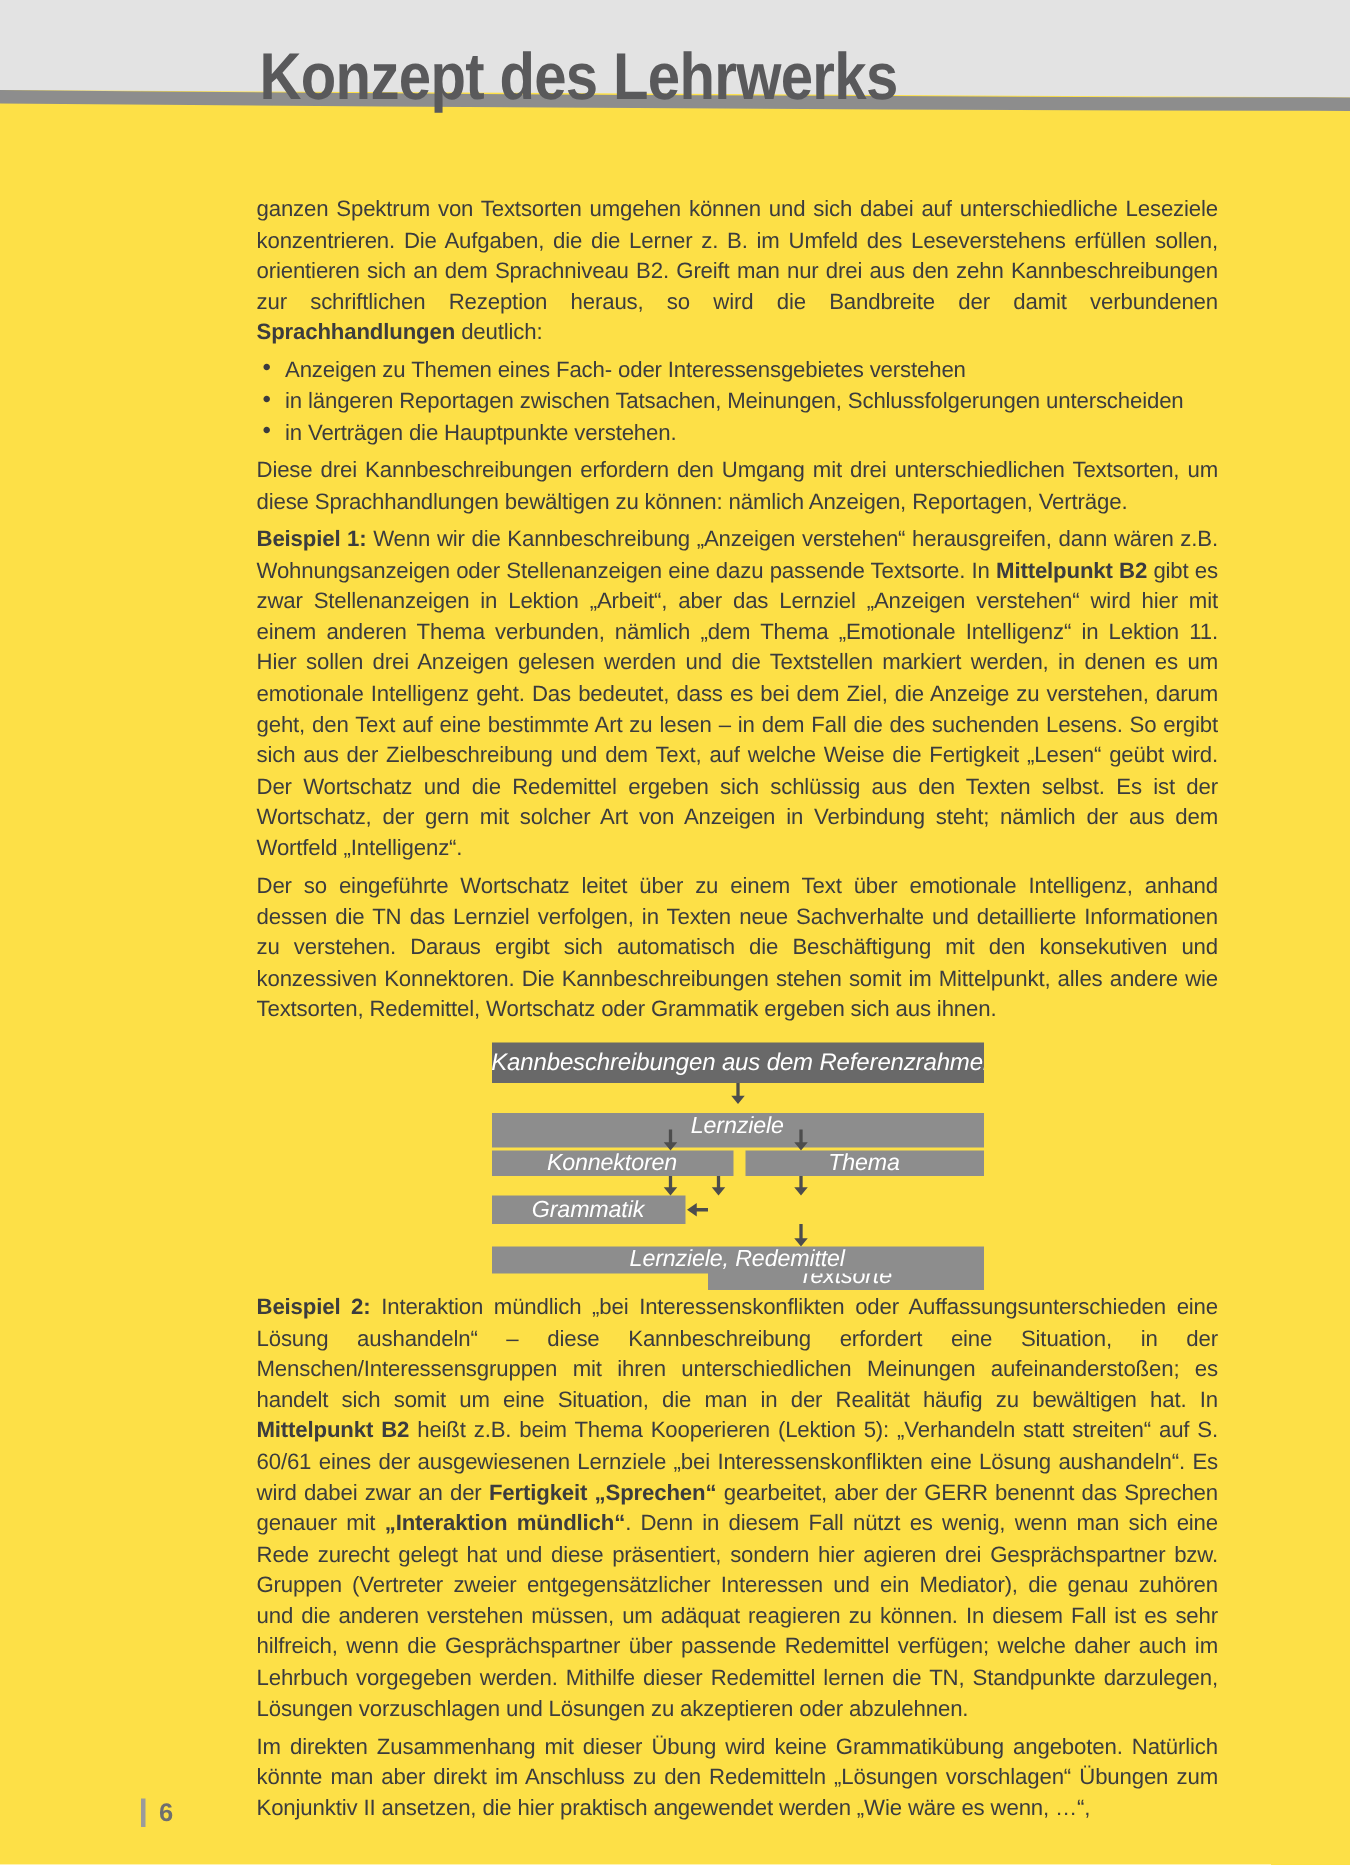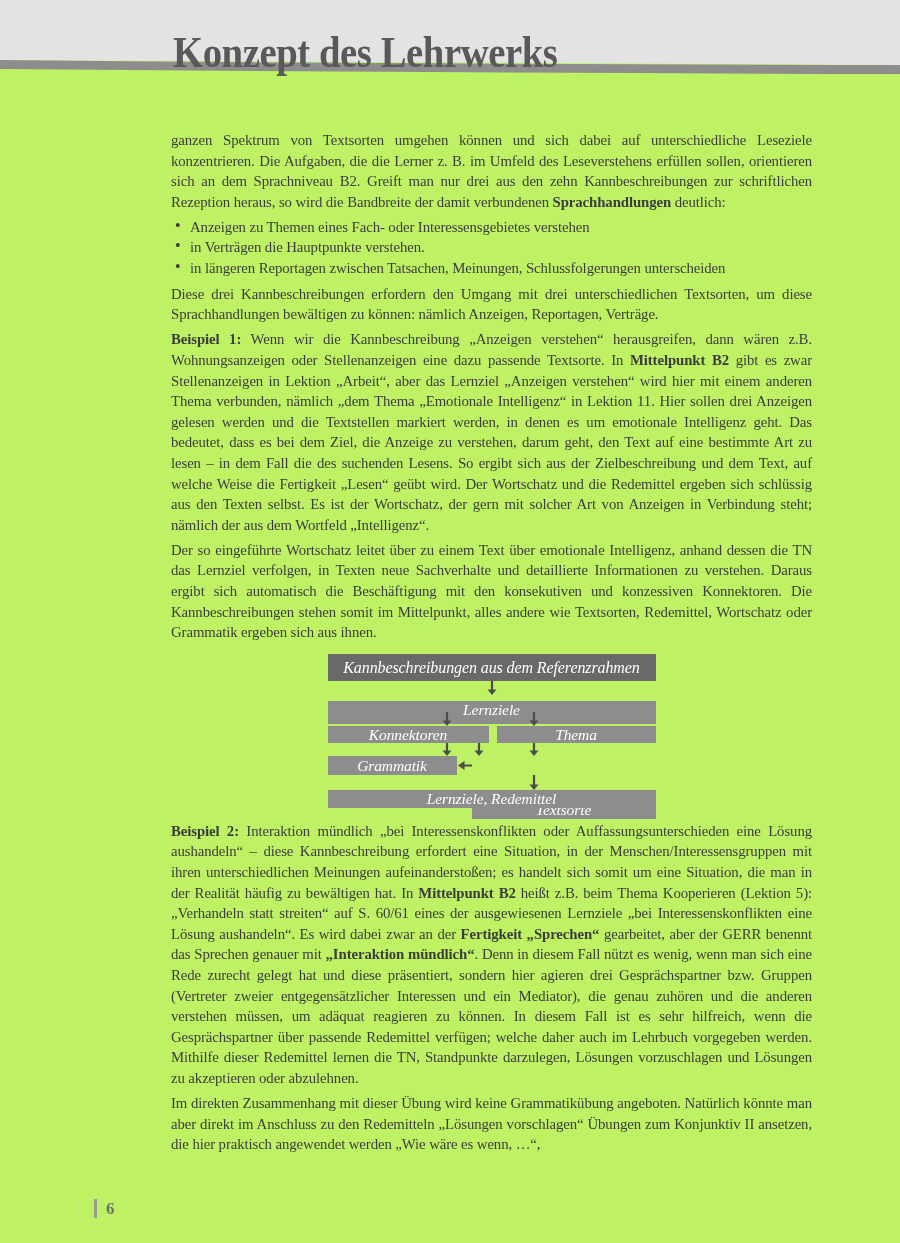--- a/index.html
+++ b/index.html
@@ -1,20 +1,20 @@
 <!DOCTYPE html>
 <html><head>
 <meta charset="utf-8">
 <style>
   * { margin:0; padding:0; box-sizing:border-box; }
   html,body { background:#ffffff; }
   .page {
     position:relative; width:900px; height:1243px; margin:0 auto;
-    background:#bef264; overflow:hidden;
-    font-family:Liberation Serif, serif;
+    background:#fde047; overflow:hidden;
+    font-family:Liberation Sans, sans-serif;
   }
   
   .header-svg { position:absolute; left:0; top:0; width:900px; height:90px; display:block; }
   .page-title {
     position:absolute; left:173px; top:27px;
     font-size:44px; font-weight:bold; color:#59595b;
     letter-spacing:-0.5px; white-space:nowrap;
     transform:scaleX(0.88); transform-origin:0 50%;
   }
   
@@ -53,22 +53,22 @@
     <path d="M0,0 L900,0 L900,65 L0,60 Z" fill="#e3e3e3"></path>
     <path d="M0,60 C300,63 600,64.5 900,65 L900,74 C600,73.5 300,71.5 0,69 Z" fill="#8d8d8d"></path>
   </svg>
   <div class="page-title">Konzept des Lehrwerks</div>
 
   <div class="body-col">
     <div id="blocks-before">
         <p class="para"><span>ganzen Spektrum von Textsorten umgehen können und sich dabei auf unterschiedliche Leseziele konzentrieren. Die Aufgaben, die die Lerner z. B. im Umfeld des Leseverstehens erfüllen sollen, orientieren sich an dem Sprachniveau B2. Greift man nur drei aus den zehn Kannbeschreibungen zur schriftlichen Rezeption heraus, so wird die Bandbreite der damit verbundenen </span><b>Sprachhandlungen</b><span> deutlich:</span></p>
         <ul class="bullets">
           <li>Anzeigen zu Themen eines Fach- oder Interessensgebietes verstehen</li>
+          <li>in längeren Reportagen zwischen Tatsachen, Meinungen, Schlussfolgerungen unterscheiden</li>
           <li>in Verträgen die Hauptpunkte verstehen.</li>
-          <li>in längeren Reportagen zwischen Tatsachen, Meinungen, Schlussfolgerungen unterscheiden</li>
         </ul>
         <p class="para"><span>Diese drei Kannbeschreibungen erfordern den Umgang mit drei unterschiedlichen Textsorten, um diese Sprachhandlungen bewältigen zu können: nämlich Anzeigen, Reportagen, Verträge.</span></p>
         <p class="para"><b>Beispiel 1:</b><span> Wenn wir die Kannbeschreibung „Anzeigen verstehen“ herausgreifen, dann wären z.B. Wohnungsanzeigen oder Stellenanzeigen eine dazu passende Textsorte. In </span><b>Mittelpunkt B2</b><span> gibt es zwar Stellenanzeigen in Lektion „Arbeit“, aber das Lernziel „Anzeigen verstehen“ wird hier mit einem anderen Thema verbunden, nämlich „dem Thema „Emotionale Intelligenz“ in Lektion 11. Hier sollen drei Anzeigen gelesen werden und die Textstellen markiert werden, in denen es um emotionale Intelligenz geht. Das bedeutet, dass es bei dem Ziel, die Anzeige zu verstehen, darum geht, den Text auf eine bestimmte Art zu lesen – in dem Fall die des suchenden Lesens. So ergibt sich aus der Zielbeschreibung und dem Text, auf welche Weise die Fertigkeit „Lesen“ geübt wird. Der Wortschatz und die Redemittel ergeben sich schlüssig aus den Texten selbst. Es ist der Wortschatz, der gern mit solcher Art von Anzeigen in Verbindung steht; nämlich der aus dem Wortfeld „Intelligenz“.</span></p>
         <p class="para"><span>Der so eingeführte Wortschatz leitet über zu einem Text über emotionale Intelligenz, anhand dessen die TN das Lernziel verfolgen, in Texten neue Sachverhalte und detaillierte Informationen zu verstehen. Daraus ergibt sich automatisch die Beschäftigung mit den konsekutiven und konzessiven Konnektoren. Die Kannbeschreibungen stehen somit im Mittelpunkt, alles andere wie Textsorten, Redemittel, Wortschatz oder Grammatik ergeben sich aus ihnen.</span></p>
       </div>
 
     <div class="diagram">
       <div class="dbox dark" style="left:0;top:1px;width:328px;height:27px;line-height:27px;font-size:16px;">Kannbeschreibungen aus dem Referenzrahmen</div>
       <div class="dbox" style="left:0;top:48px;width:328px;height:23px;line-height:17px;">Lernziele</div>
       <div class="dbox" style="left:0;top:73px;width:161px;height:17px;line-height:17px;">Konnektoren</div>

